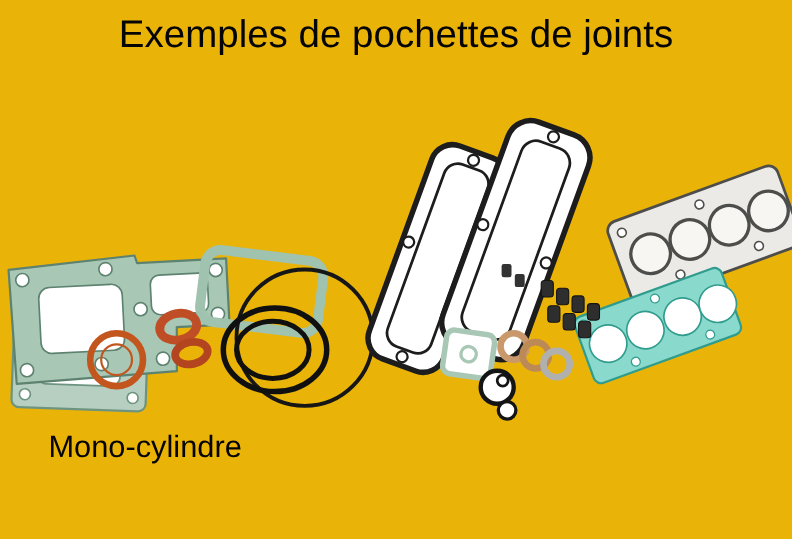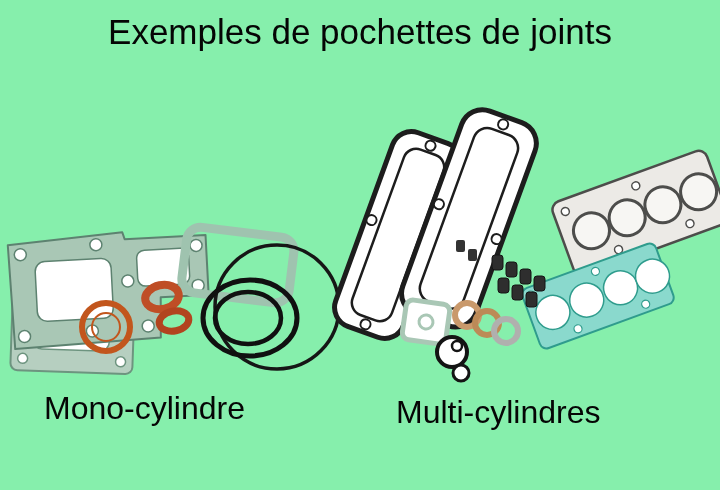--- a/index.html
+++ b/index.html
@@ -4,21 +4,21 @@
 <style>
   html, body {
     margin: 0;
     padding: 0;
     background: #ffffff;
   }
   .stage {
     position: relative;
     width: 720px;
     height: 490px;
-    background: #86efac;
+    background: #eab308;
     overflow: hidden;
     font-family: "Liberation Sans", sans-serif;
     color: #050505;
   }
   .title {
     position: absolute;
     top: 10px;
     left: 0;
     width: 720px;
     text-align: center;
@@ -29,21 +29,21 @@
   }
   .illustration {
     position: absolute;
     top: 0;
     left: 0;
     width: 720px;
     height: 490px;
   }
   .caption {
     position: absolute;
-    font-size: 32px;
+    font-size: 28px;
     font-weight: 400;
     color: #050505;
     white-space: nowrap;
   }
   .caption-left  { top: 390px; left: 44px; }
   .caption-right { top: 394px; left: 396px; }
 </style>
 </head>
 <body>
 
@@ -171,15 +171,14 @@
       <g>
         <circle cx="452" cy="352" r="15" fill="#ffffff" stroke="#141414" stroke-width="4"></circle>
         <circle cx="457" cy="346" r="5" fill="#ffffff" stroke="#141414" stroke-width="2.5"></circle>
         <circle cx="461" cy="373" r="8" fill="#ffffff" stroke="#141414" stroke-width="3"></circle>
       </g>
     </g>
   </svg>
 
   <div class="caption caption-left">Mono-cylindre</div>
 
-  <div class="caption caption-right">Multi-cylindres</div>
 
 </div>
 
 </body></html>

